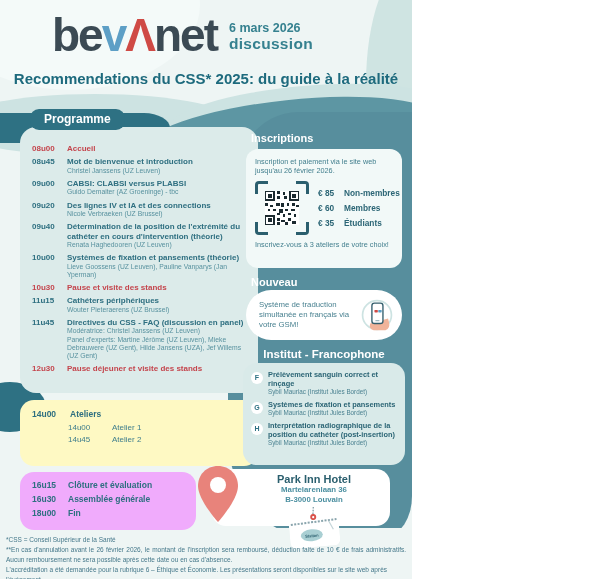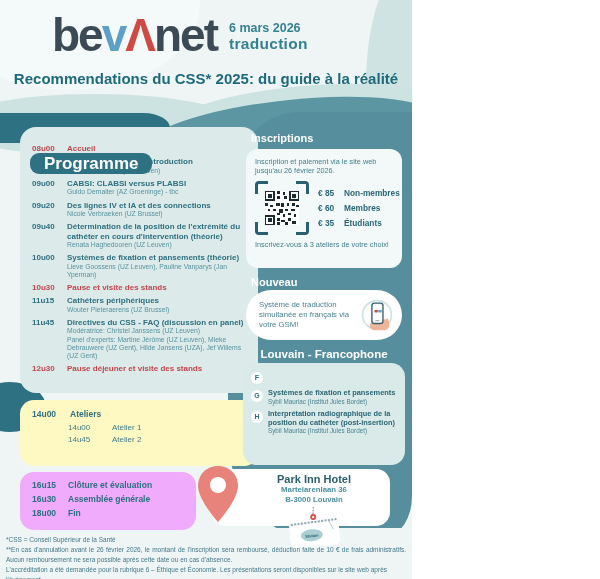--- a/index.html
+++ b/index.html
@@ -27,21 +27,21 @@
   .logo-v { color:#5d9fc6; }
   .logo-a { color:#cf4a45; }
   .date-block { margin-left:12px; padding-top:11px; color:#35818f; }
   .date-line1 { font-size:12.5px; font-weight:bold; }
   .date-line2 { font-size:15.5px; font-weight:bold; letter-spacing:0.3px; }
   .main-title { position:absolute; left:0; top:70px; width:412px; text-align:center;
                 font-size:15px; font-weight:bold; color:#1d6a7d; z-index:5; }
 
   
   .prog-pill { position:absolute; left:30px; top:109px; height:21px; padding:0 14px; background:#2e7183;
-               border-radius:9px; color:#ffffff; font-size:17px; font-weight:bold; line-height:21px; z-index:5;margin-top:44px; }
+               border-radius:9px; color:#ffffff; font-size:12px; font-weight:bold; line-height:21px; z-index:5; }
   .prog-panel { position:absolute; left:20px; top:127px; width:238px; height:266px; background:#dcebea;
                 border-radius:16px; padding:17px 10px 6px 12px; z-index:4; }
   .prog-item { display:flex; margin-bottom:4px; }
   .prog-time { width:35px; flex:none; font-size:8px; font-weight:bold; color:#2e6f80; line-height:1.18; }
   .prog-body { flex:1; }
   .prog-title { font-size:8px; font-weight:bold; color:#2e6f80; line-height:1.18; }
   .prog-speaker { font-size:6.8px; color:#58929f; line-height:1.2; }
   .highlight .prog-time, .highlight .prog-title { color:#c4454d; }
 
   .atel-box { position:absolute; left:20px; top:400px; width:238px; height:66px; background:#fef9c3;
@@ -114,21 +114,21 @@
     <div class="blob wave-mid"></div>
     <div class="blob blob-right-main"></div>
     <div class="blob wave-dark-left"></div>
     <div class="blob blob-dark-mid-left"></div>
     <div class="blob blob-bottom-strip"></div>
 
     <div class="logo-row">
       <div class="logo-text"><span>be</span><span class="logo-v">v</span><span class="logo-a">Λ</span><span>net</span></div>
       <div class="date-block">
         <div class="date-line1">6 mars 2026</div>
-        <div class="date-line2">traduction</div>
+        <div class="date-line2">discussion</div>
       </div>
     </div>
     <div class="main-title">Recommendations du CSS* 2025: du guide à la réalité</div>
 
     <div class="prog-pill">Programme</div>
     <div class="prog-panel">
 
       <div class="prog-item highlight">
         <div class="prog-time">08u00</div>
         <div class="prog-body">
@@ -303,24 +303,28 @@
       <svg width="34" height="34" viewBox="0 0 40 40">
         <circle cx="20" cy="20" r="17" fill="none" stroke="#cde3e2" stroke-width="2"></circle>
         <path d="M12 30 Q10 36 16 38 L30 38 Q36 36 34 28 L33 24 Z" fill="#f0b49a"></path>
         <rect x="14" y="6" width="13" height="24" rx="3" fill="#ffffff" stroke="#35606e" stroke-width="1.6"></rect>
         <rect x="17" y="14" width="4" height="3" rx="0.8" fill="#cf4a45"></rect>
         <rect x="21.5" y="14" width="4" height="3" rx="0.8" fill="#5d9fc6"></rect>
         <rect x="18" y="26" width="5" height="1.4" rx="0.7" fill="#9fb9c0"></rect>
       </svg>
     </div>
 
-    <div class="col-heading h-af">Louvain - Francophone</div>
+    <div class="col-heading h-af">Institut - Francophone</div>
     <div class="af-box">
       <div class="af-item">
         <div class="af-letter">F</div>
+        <div>
+          <div class="af-title">Prélèvement sanguin correct et rinçage</div>
+          <div class="af-speaker">Sybil Mauriac (Institut Jules Bordet)</div>
+        </div>
       </div>
       <div class="af-item">
         <div class="af-letter">G</div>
         <div>
           <div class="af-title">Systèmes de fixation et pansements</div>
           <div class="af-speaker">Sybil Mauriac (Institut Jules Bordet)</div>
         </div>
       </div>
       <div class="af-item">
         <div class="af-letter">H</div>

